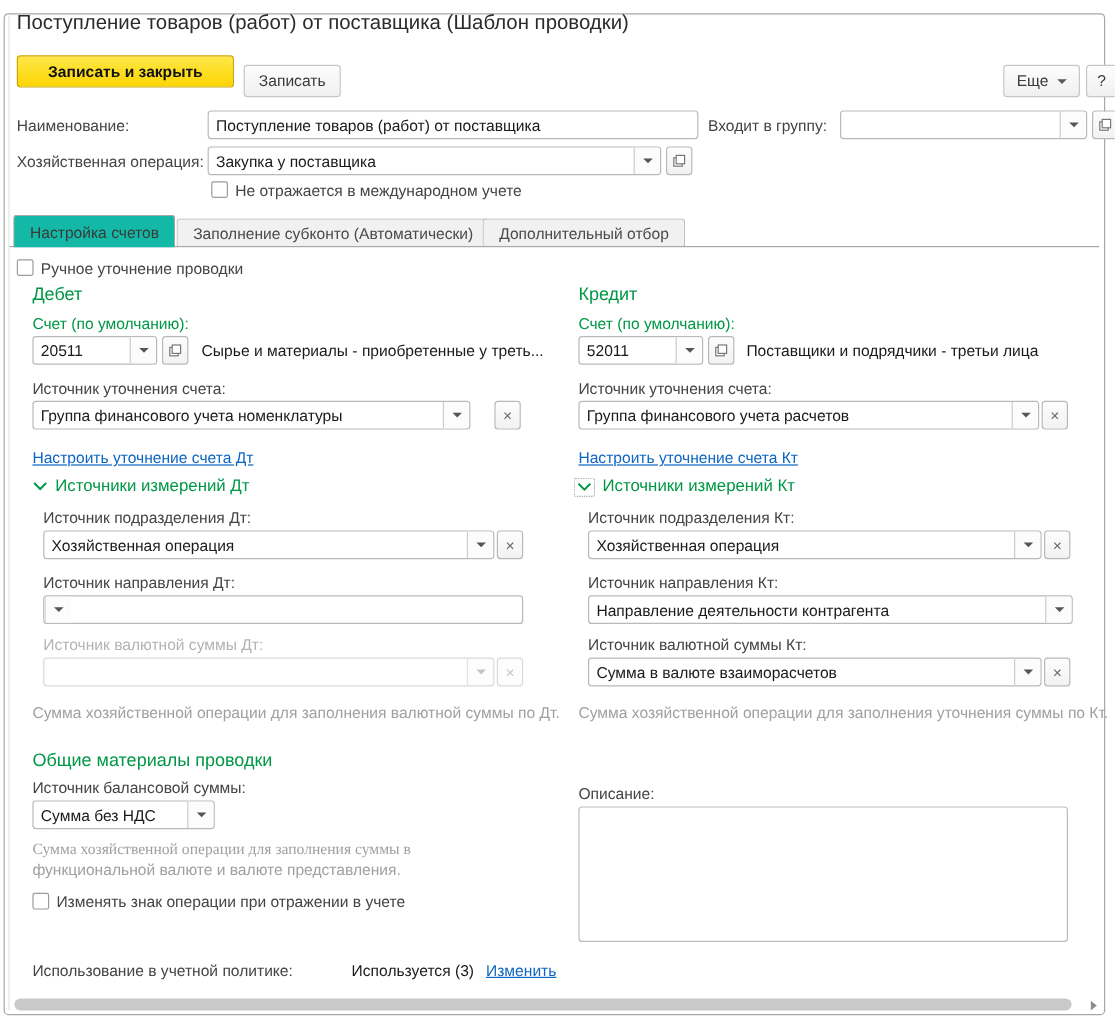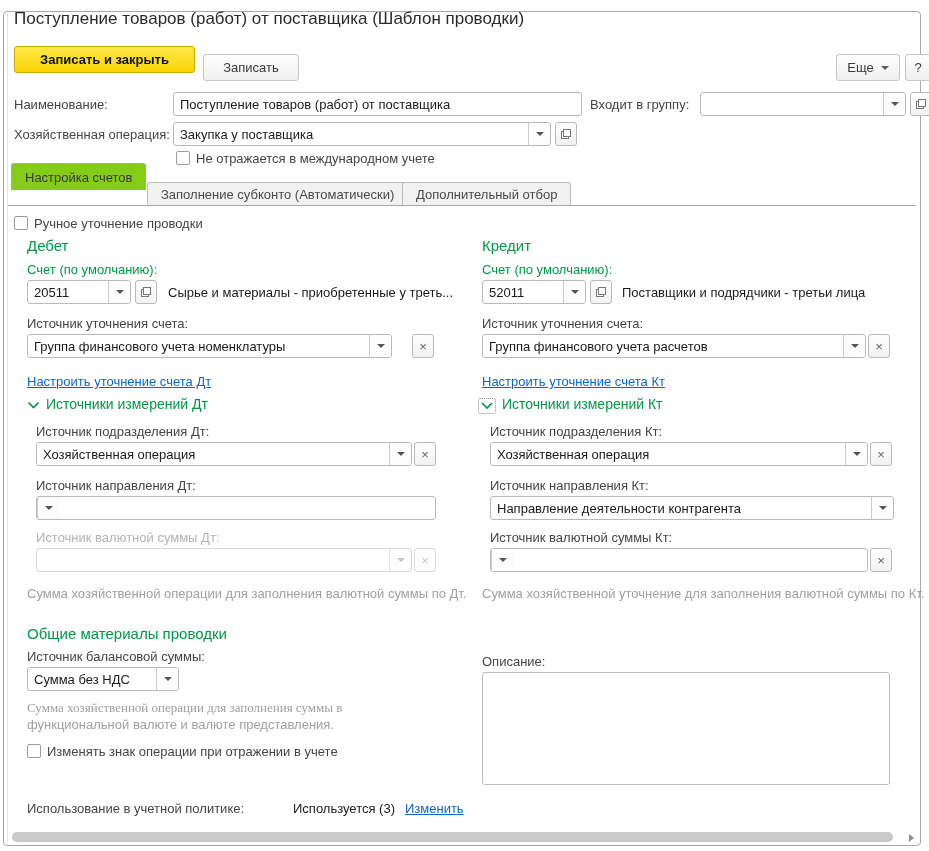--- a/index.html
+++ b/index.html
@@ -54,21 +54,21 @@
   }
   .sqbtn.disabled{border-color:#d9d9d9;color:#c6c6c6;background:#fdfdfd;}
   .cb{box-sizing:border-box;display:inline-block;width:14px;height:14px;border:1px solid #9c9c9c;border-radius:2px;background:#fff;}
   .link{color:#0d66c2;text-decoration:underline;white-space:nowrap;cursor:pointer;}
   .tabline{left:8px;top:205px;width:908px;border-top:1px solid #a8a8a8;z-index:1;}
   .tab{
     box-sizing:border-box;position:absolute;display:flex;align-items:center;
     padding:0 13px;white-space:nowrap;color:#3a3a3a;
   }
   .tab.active{
-    top:163px;height:27px;background:#84cc16;z-index:3;
+    top:179px;height:27px;background:#14b8a6;z-index:3;
     border:1px solid #a8a8a8;border-bottom:none;border-radius:3px 3px 0 0;
   }
   .tab.inactive{
     top:182px;height:23px;background:#f1f1f1;z-index:2;
     border:1px solid #bfbfbf;border-bottom:none;border-radius:3px 3px 0 0;color:#4a4a4a;
   }
   .chev{display:block;}
   .focusbox{
     box-sizing:border-box;width:18px;height:16px;border:1px dotted #8f8f8f;border-radius:2px;
     display:flex;align-items:center;justify-content:center;background:#fff;
@@ -82,21 +82,21 @@
 </style>
 </head>
 <body>
 
 <div class="abs frame"></div>
 <div class="abs inner-edge"></div>
 
 <div class="abs title">Поступление товаров (работ) от поставщика (Шаблон проводки)</div>
 
 <div class="abs btn btn-yellow" style="left:14px;top:46px;width:181px;">Записать и закрыть</div>
-<div class="abs btn" style="left:203px;top:54px;width:96px;">Записать</div>
+<div class="abs btn" style="left:203px;top:54px;width:81px;">Записать</div>
 <div class="abs btn" style="left:836px;top:54px;width:64px;">
     <span>Еще</span>
     <span class="caret"></span>
   </div>
 <div class="abs btn" style="left:905px;top:54px;width:26px;">?</div>
 
 <div class="abs lbl" style="left:14px;top:97px;">Наименование:</div>
 <div class="abs combo" style="left:173px;top:92px;width:409px;">
   <input value="Поступление товаров (работ) от поставщика" style="">
 </div>
@@ -255,29 +255,30 @@
 <div class="abs lbl" style="left:490px;top:478px;">Источник направления Кт:</div>
 <div class="abs combo" style="left:490px;top:496px;width:404px;">
   <input value="Направление деятельности контрагента" style="">
   <div class="dd">
       <span class="c"></span>
     </div>
 </div>
 
 <div class="abs lbl" style="left:490px;top:530px;">Источник валютной суммы Кт:</div>
 <div class="abs combo" style="left:490px;top:548px;width:378px;">
+  <input value="Сумма в валюте взаиморасчетов" style="">
   <div class="dd">
       <span class="c"></span>
     </div>
 </div>
 <div class="abs sqbtn" style="left:870px;top:548px;width:22px;">
     <span>×</span>
   </div>
 
-<div class="abs hint" style="left:482px;top:586px;">Сумма хозяйственной уточнение для заполнения валютной суммы по Кт.</div>
+<div class="abs hint" style="left:482px;top:586px;">Сумма хозяйственной операции для заполнения уточнения суммы по Кт.</div>
 
 <div class="abs grp-hdr" style="left:27px;top:625px;">Общие материалы проводки</div>
 <div class="abs lbl" style="left:27px;top:649px;">Источник балансовой суммы:</div>
 <div class="abs combo" style="left:27px;top:667px;width:152px;">
   <input value="Сумма без НДС" style="">
   <div class="dd">
       <span class="c"></span>
     </div>
 </div>
 <div class="abs hint" style="left:27px;top:700px;font-family:Liberation Serif, serif;">Сумма хозяйственной операции для заполнения суммы в</div>

